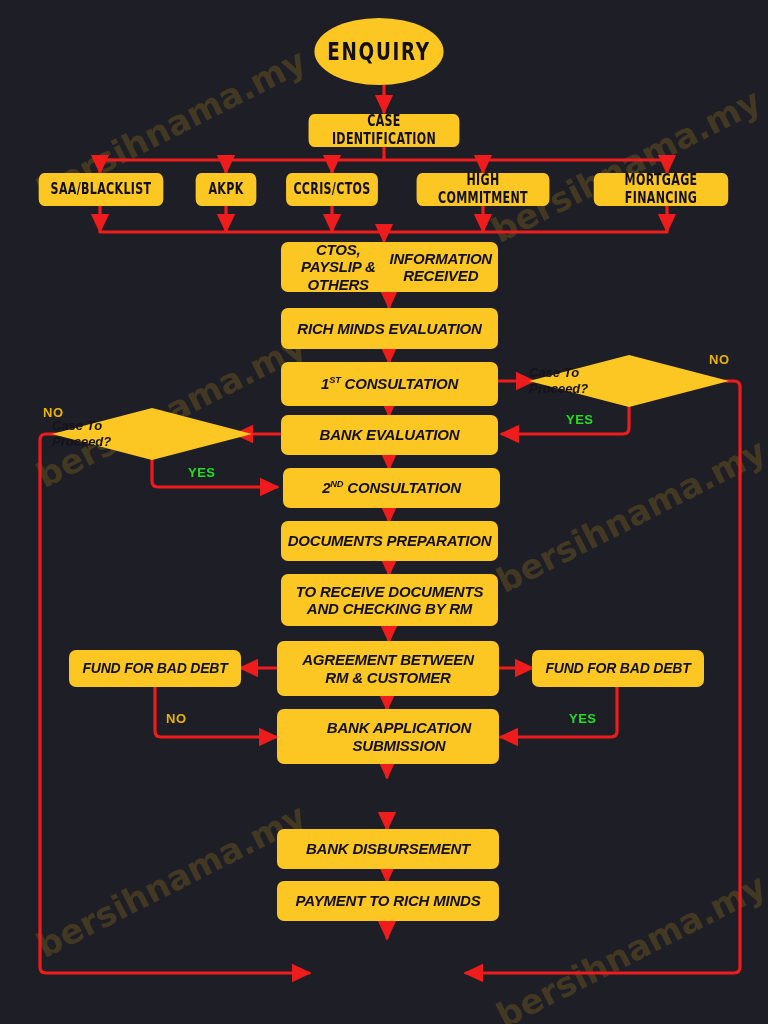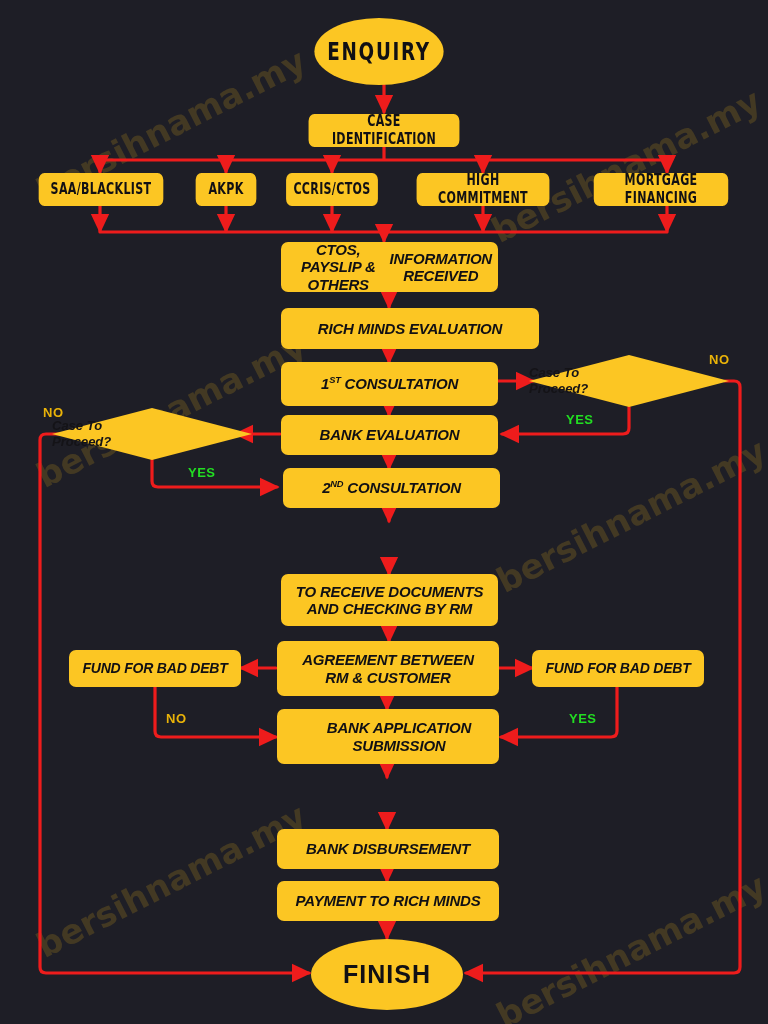--- a/index.html
+++ b/index.html
@@ -186,36 +186,39 @@
 
     <div class="node cond" style="left:579px;top:173px;width:164px;height:33px;font-size:15px;">
       <span class="lbl">MORTGAGE FINANCING</span>
     </div>
 
     <div class="node italic" style="left:281px;top:242px;width:217px;height:50px;font-size:15px;">
       <span class="lbl">CTOS, PAYSLIP &amp; OTHERS</span>
       <span class="lbl">INFORMATION RECEIVED</span>
     </div>
 
-    <div class="node italic" style="left:281px;top:308px;width:258px;height:41px;font-size:15px;">
+    <div class="node italic" style="left:281px;top:308px;width:217px;height:41px;font-size:15px;">
       <span class="lbl">RICH MINDS EVALUATION</span>
     </div>
 
     <div class="node italic" style="left:281px;top:362px;width:217px;height:44px;font-size:15px;">
       <span class="lbl"><span>1</span><sup>ST</sup> <span>CONSULTATION</span></span>
     </div>
 
     <div class="node italic" style="left:281px;top:415px;width:217px;height:40px;font-size:15px;">
       <span class="lbl">BANK EVALUATION</span>
     </div>
 
     <div class="node italic" style="left:283px;top:468px;width:217px;height:40px;font-size:15px;">
       <span class="lbl"><span>2</span><sup>ND</sup> <span>CONSULTATION</span></span>
     </div>
 
+    <div class="node italic" style="left:281px;top:521px;width:217px;height:40px;font-size:15px;">
+      <span class="lbl">DOCUMENTS PREPARATION</span>
+    </div>
 
     <div class="node italic" style="left:281px;top:574px;width:217px;height:52px;font-size:15px;flex-direction:column;">
       <span class="lbl">TO RECEIVE DOCUMENTS</span>
       <span class="lbl">AND CHECKING BY RM</span>
     </div>
 
     <div class="node italic" style="left:277px;top:641px;width:222px;height:55px;font-size:15px;flex-direction:column;">
       <span class="lbl">AGREEMENT BETWEEN</span>
       <span class="lbl">RM &amp; CUSTOMER</span>
     </div>
@@ -235,23 +238,20 @@
 
 
     <div class="node italic" style="left:277px;top:829px;width:222px;height:40px;font-size:15px;">
       <span class="lbl">BANK DISBURSEMENT</span>
     </div>
 
     <div class="node italic" style="left:277px;top:881px;width:222px;height:40px;font-size:15px;">
       <span class="lbl">PAYMENT TO RICH MINDS</span>
     </div>
 
-    <div class="terminal" style="left:311px;top:939px;width:152px;height:71px;font-size:25px;">
-      <span class="lbl">FINISH</span>
-    </div>
 
     <div class="diamond" style="left:529px;top:355px;width:200px;height:52px;">
       <svg width="200" height="52" viewBox="0 0 200 52">
         <polygon points="100,0 200,26 100,52 0,26" fill="#fcc623"></polygon>
       </svg>
       <div class="dtxt">
         <span>Case To</span>
         <span>Proceed?</span>
       </div>
     </div>

